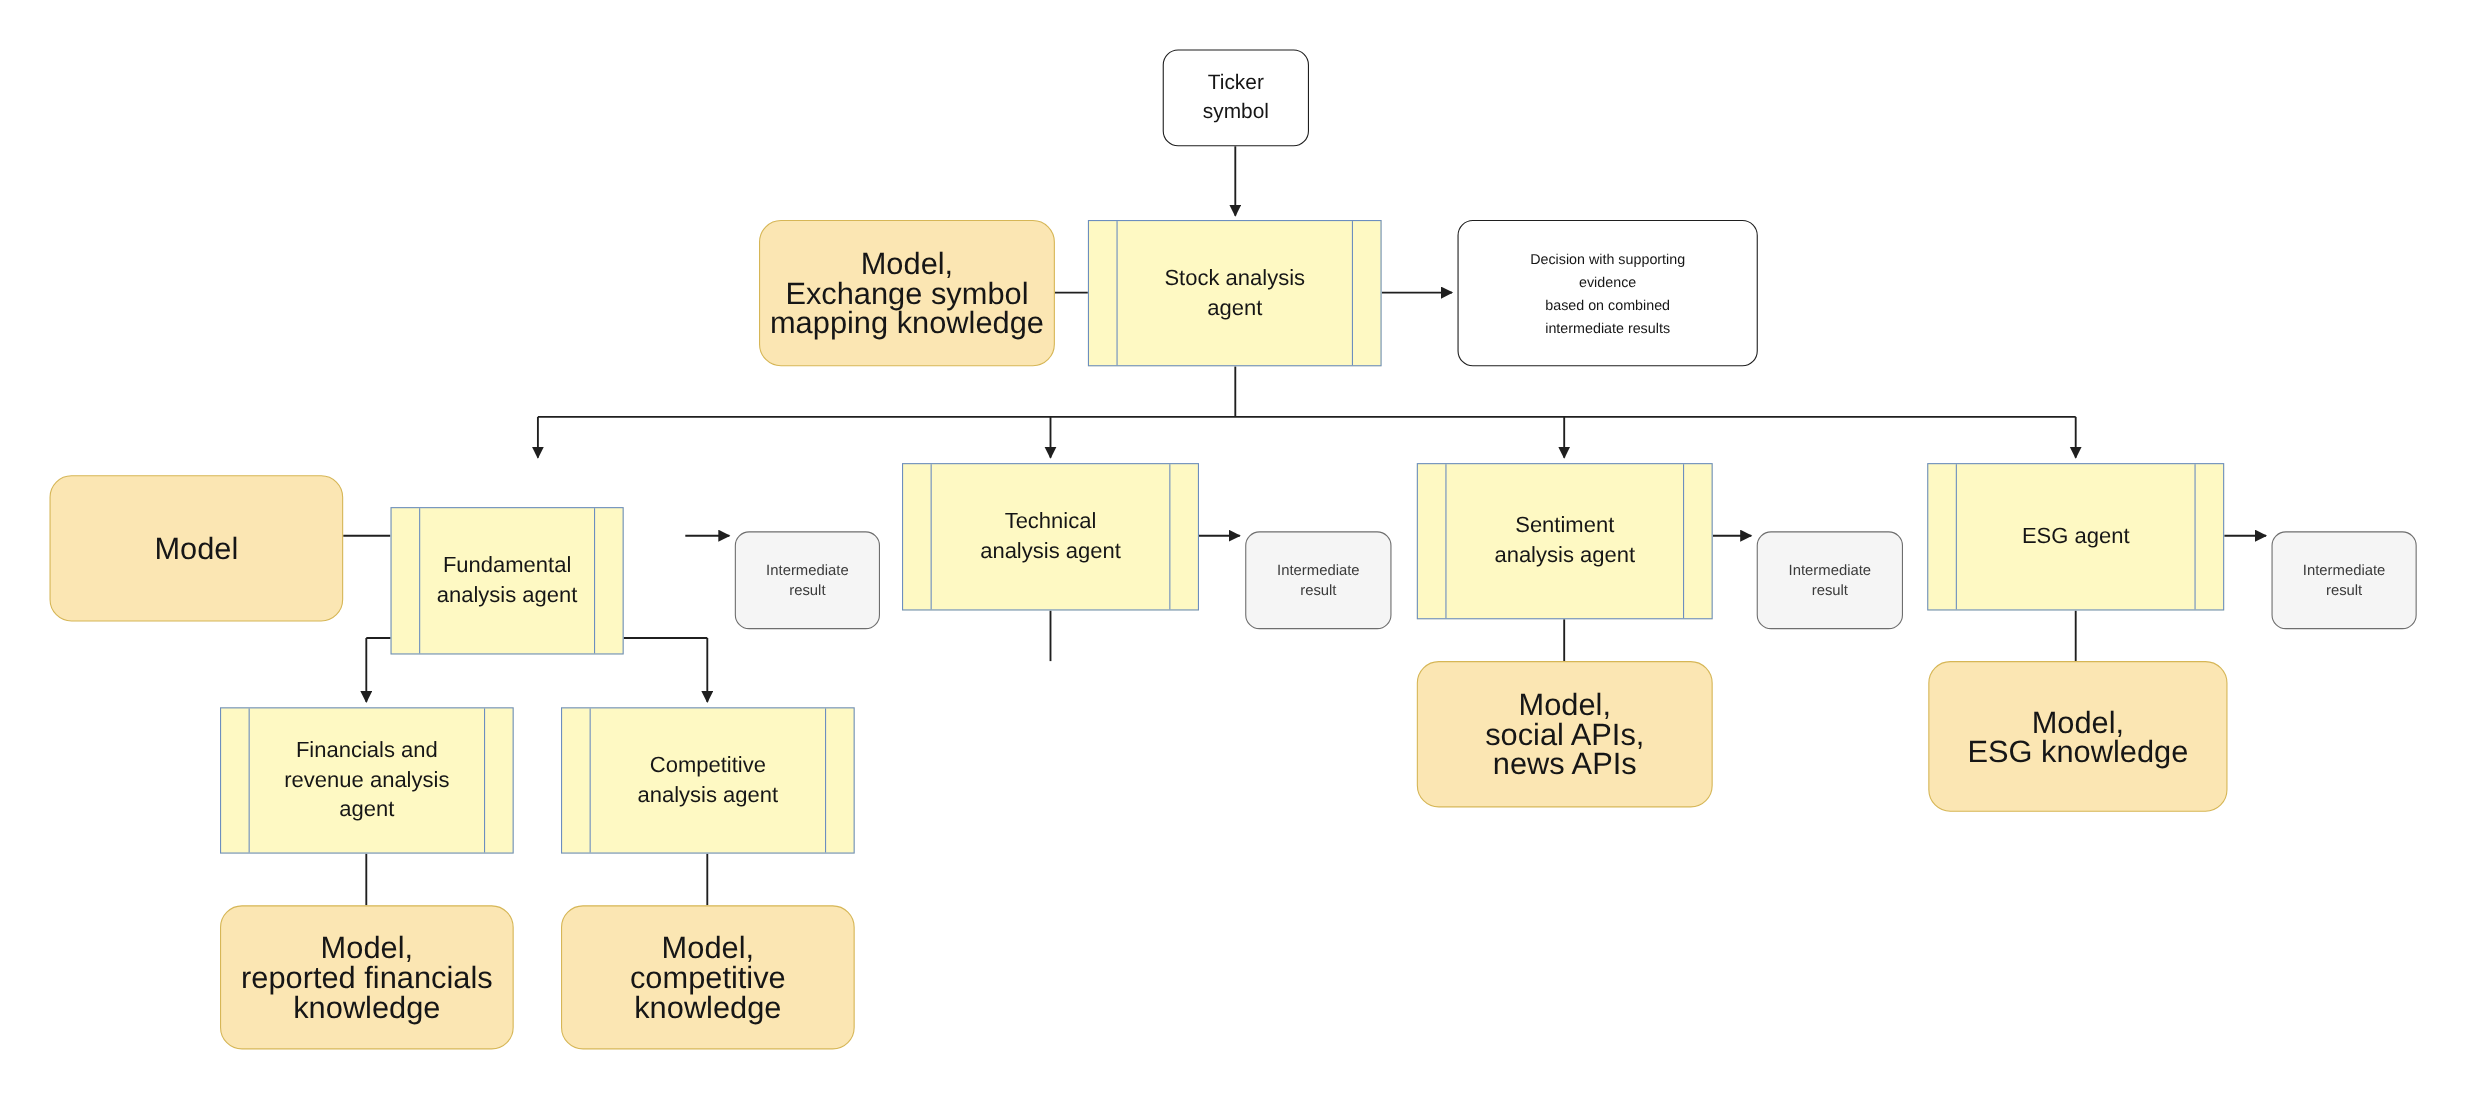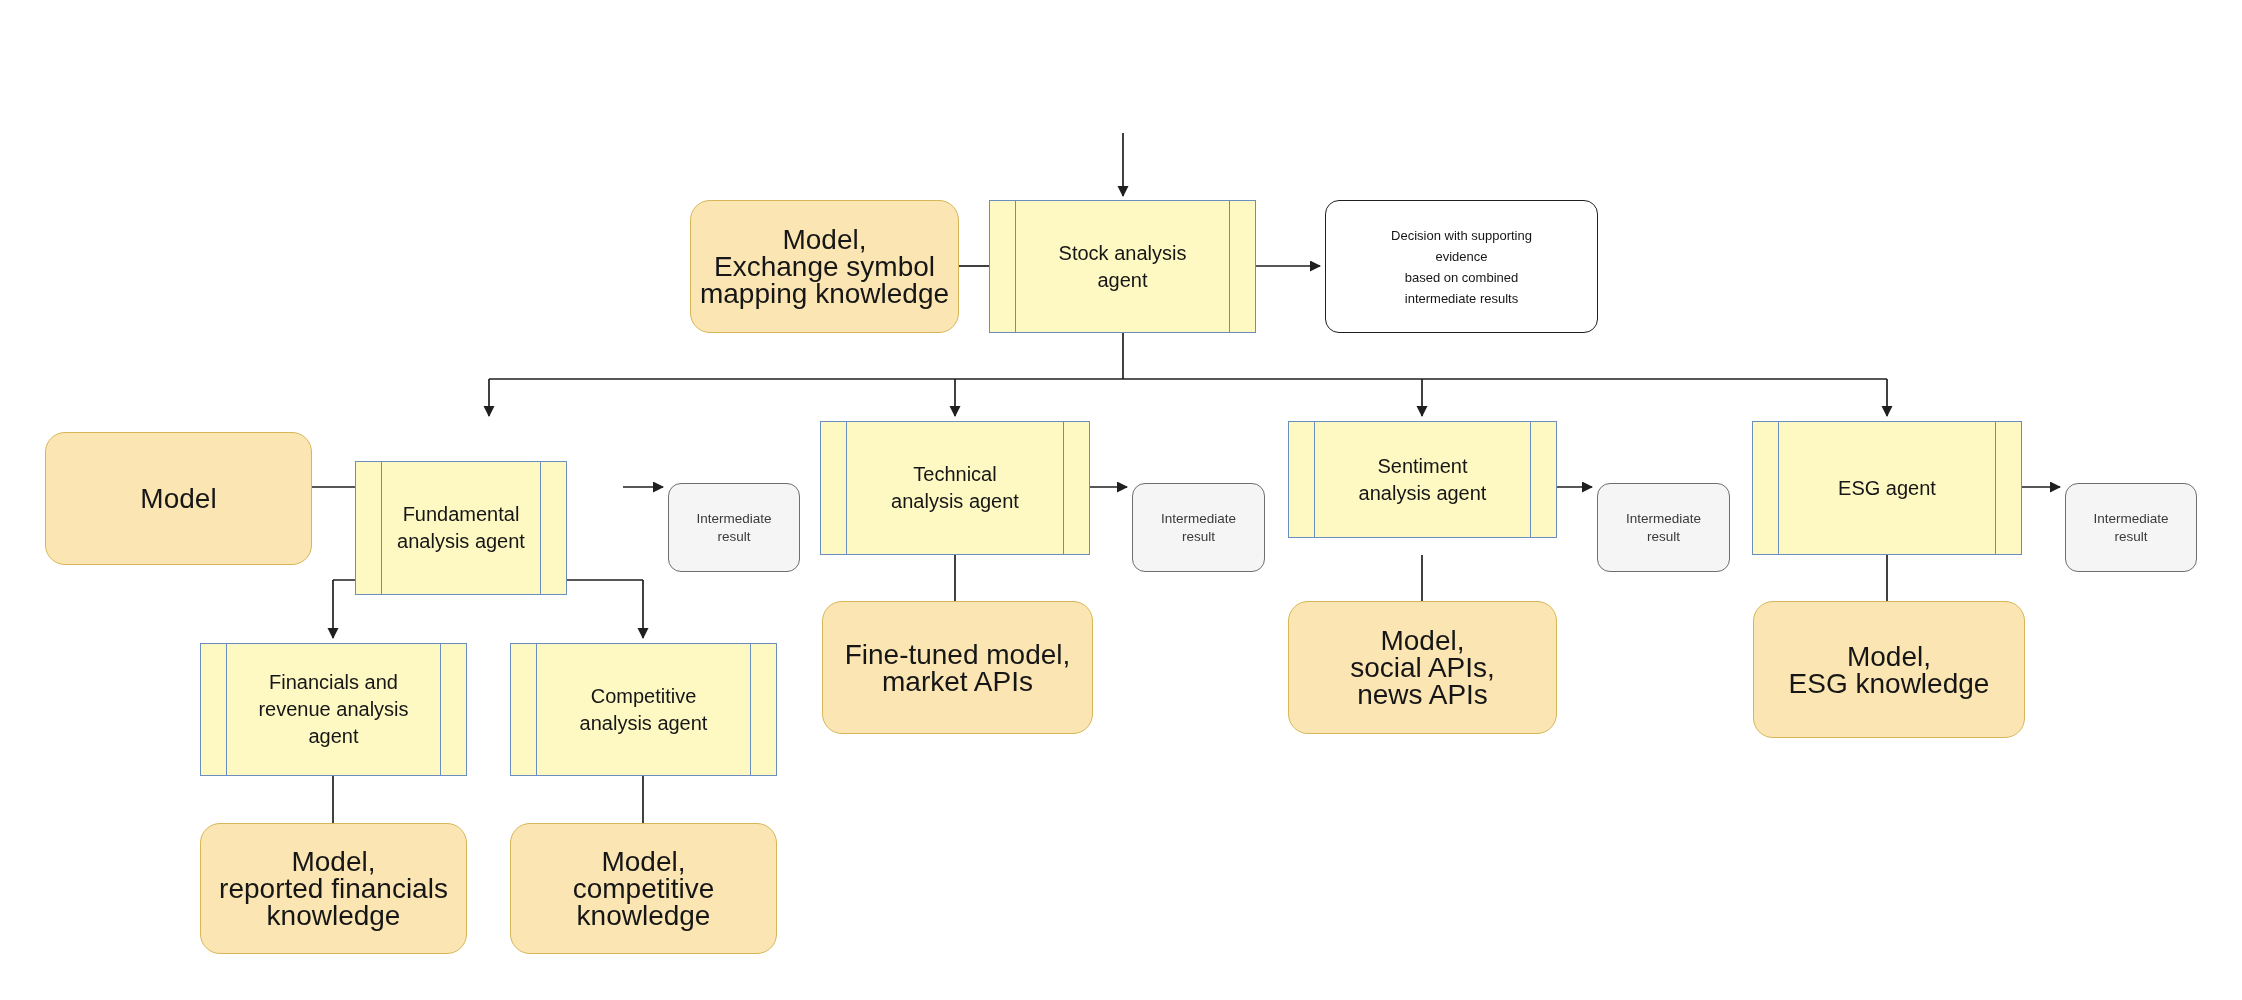--- a/index.html
+++ b/index.html
@@ -87,20 +87,24 @@
       <path d="M643,580 V638" marker-end="url(#arw)"></path>
 
       <path d="M955,555 V601"></path>
       <path d="M1422,555 V601"></path>
       <path d="M1887,555 V601"></path>
       <path d="M333,776 V823"></path>
       <path d="M643,776 V823"></path>
     </g>
   </svg>
 
+  <div class="node io" style="left:1057px;top:45px;width:133px;height:88px;">
+    <span class="lbl">Ticker
+symbol</span>
+  </div>
 
   <div class="node knowledge" style="left:690px;top:200px;width:269px;height:133px;">
     <span class="lbl">Model,
 Exchange symbol
 mapping knowledge</span>
   </div>
 
   <div class="node agent" style="left:989px;top:200px;width:267px;height:133px;">
     <span class="bar l"></span>
     <span class="bar r"></span>
@@ -136,21 +140,21 @@
     <span class="bar r"></span>
     <span class="lbl">Technical
 analysis agent</span>
   </div>
 
   <div class="node result" style="left:1132px;top:443px;width:133px;height:89px;">
     <span class="lbl">Intermediate
 result</span>
   </div>
 
-  <div class="node agent" style="left:1288px;top:421px;width:269px;height:117px;">
+  <div class="node agent" style="left:1288px;top:421px;width:269px;height:142px;">
     <span class="bar l"></span>
     <span class="bar r"></span>
     <span class="lbl">Sentiment
 analysis agent</span>
   </div>
 
   <div class="node result" style="left:1597px;top:443px;width:133px;height:89px;">
     <span class="lbl">Intermediate
 result</span>
   </div>
@@ -159,24 +163,20 @@
     <span class="bar l"></span>
     <span class="bar r"></span>
     <span class="lbl">ESG agent</span>
   </div>
 
   <div class="node result" style="left:2065px;top:443px;width:132px;height:89px;">
     <span class="lbl">Intermediate
 result</span>
   </div>
 
-  <div class="node knowledge" style="left:822px;top:601px;width:271px;height:133px;">
-    <span class="lbl">Fine-tuned model,
-market APIs</span>
-  </div>
 
   <div class="node knowledge" style="left:1288px;top:601px;width:269px;height:133px;">
     <span class="lbl">Model,
 social APIs,
 news APIs</span>
   </div>
 
   <div class="node knowledge" style="left:1753px;top:601px;width:272px;height:137px;">
     <span class="lbl">Model,
 ESG knowledge</span>

